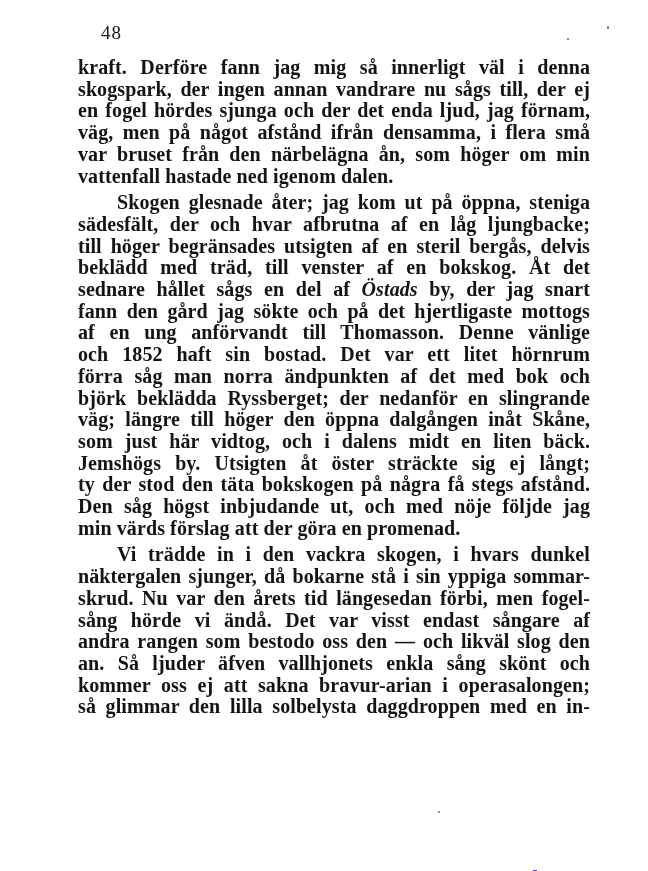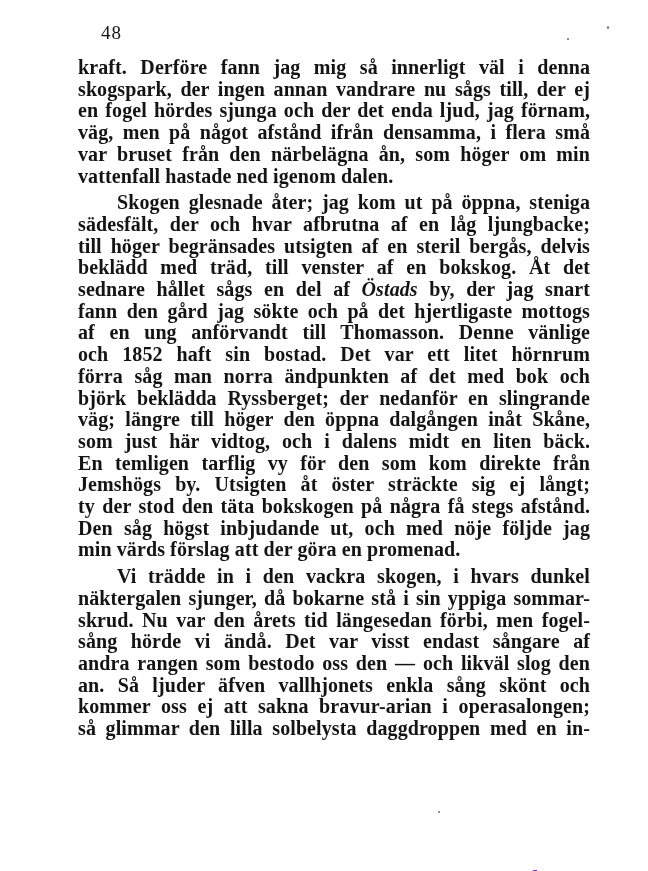--- a/index.html
+++ b/index.html
@@ -94,21 +94,20 @@
         <div class="line">till höger begränsades utsigten af en steril bergås, delvis</div>
         <div class="line">beklädd med träd, till venster af en bokskog.  Åt det</div>
         <div class="line"><span>sednare hållet sågs en del af </span><em>Östads</em><span> by, der jag snart</span></div>
         <div class="line">fann den gård jag sökte och på det hjertligaste mottogs</div>
         <div class="line">af en ung anförvandt till Thomasson.  Denne vänlige</div>
         <div class="line">och 1852 haft sin bostad.  Det var ett litet hörnrum</div>
         <div class="line">förra såg man norra ändpunkten af det med bok och</div>
         <div class="line">björk beklädda Ryssberget; der nedanför en slingrande</div>
         <div class="line">väg; längre till höger den öppna dalgången inåt Skåne,</div>
         <div class="line">som just här vidtog, och i dalens midt en liten bäck.</div>
-        <div class="line">En temligen tarflig vy för den som kom direkte från</div>
         <div class="line">Jemshögs by.  Utsigten åt öster sträckte sig ej långt;</div>
         <div class="line">ty der stod den täta bokskogen på några få stegs afstånd.</div>
         <div class="line">Den såg högst inbjudande ut, och med nöje följde jag</div>
         <div class="line last-left">min värds förslag att der göra en promenad.</div>
       </div>
       <div class="paragraph">
         <div class="line indent">Vi trädde in i den vackra skogen, i hvars dunkel</div>
         <div class="line">näktergalen sjunger, då bokarne stå i sin yppiga sommar-</div>
         <div class="line">skrud.  Nu var den årets tid längesedan förbi, men fogel-</div>
         <div class="line">sång hörde vi ändå.  Det var visst endast sångare af</div>

